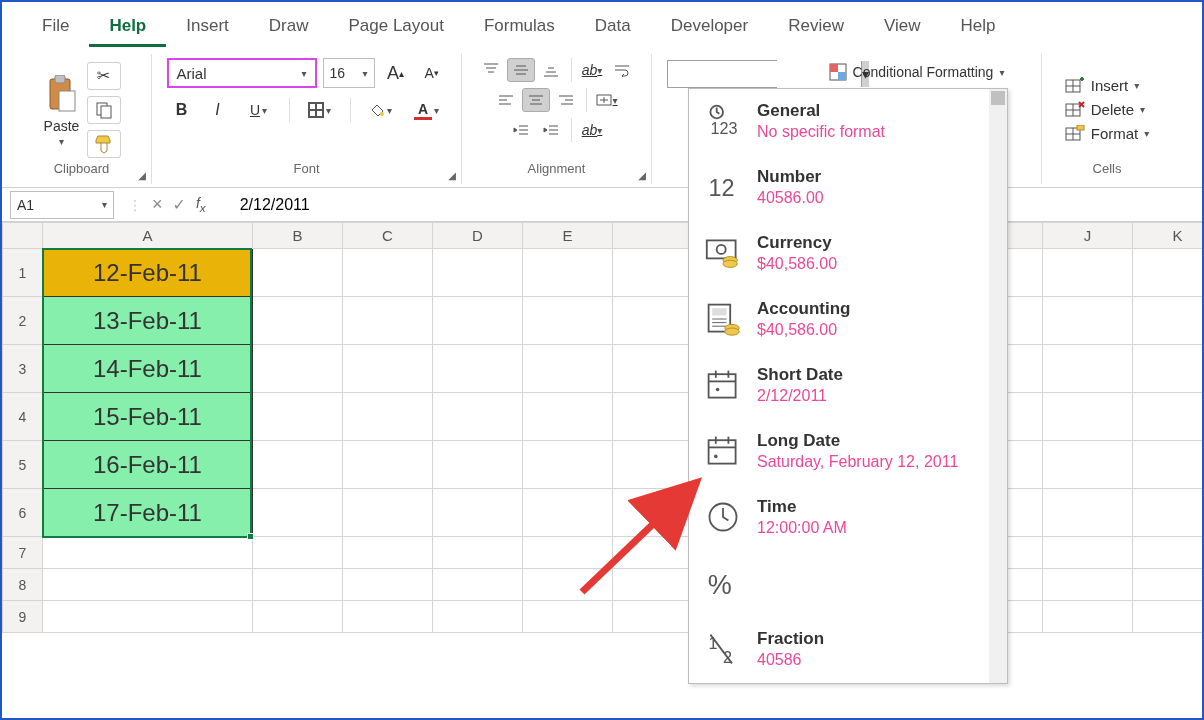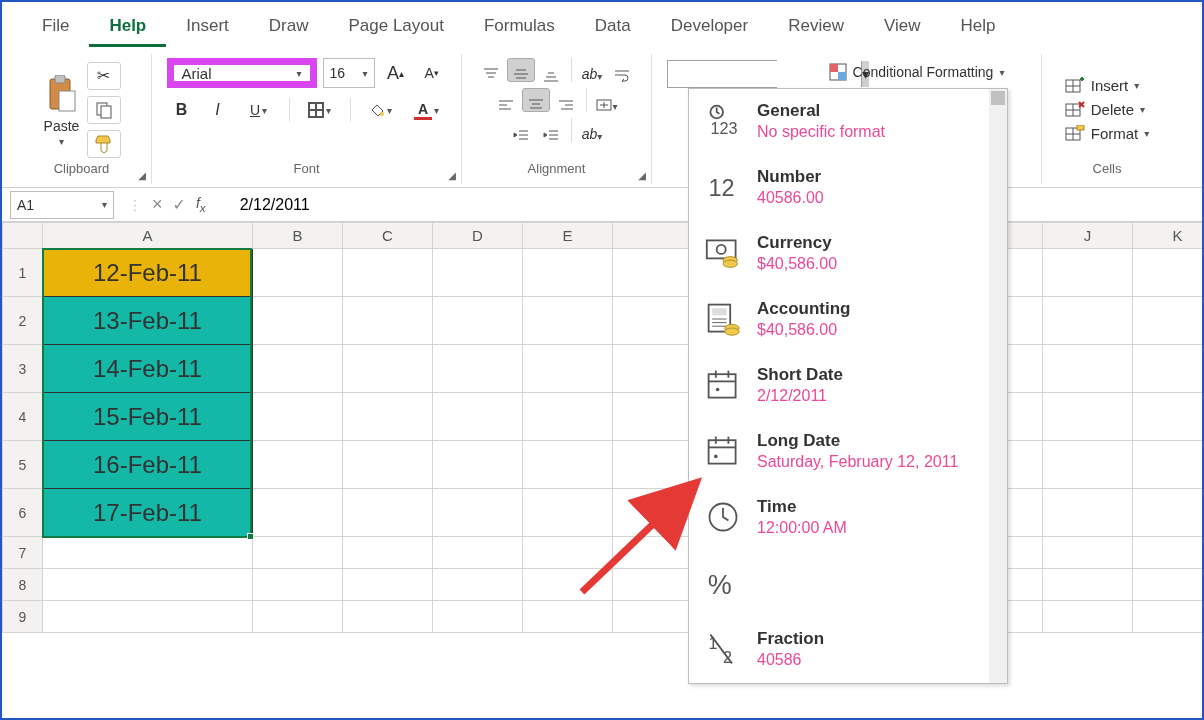--- a/index.html
+++ b/index.html
@@ -20,32 +20,32 @@
 
 .clipboard-body { display: flex; gap: 6px; }
 .paste-block { display: flex; flex-direction: column; align-items: center; gap: 2px; }
 .paste-icon-wrap{width:38px;height:44px;display:flex;align-items:center;justify-content:center;}
 .small-col { display: flex; flex-direction: column; gap: 6px; }
 .small-btn { width: 34px; height: 28px; border: 1px solid #d0d0d0; border-radius: 3px; display: flex; align-items: center; justify-content: center; font-size: 16px; background: #fff; }
 
 
 .font-body { display: flex; flex-direction: column; gap: 8px; }
 .font-row { display: flex; gap: 6px; align-items: center; }
-.font-name { width: 150px; height: 30px; border: 7px solid #d946ef; padding: 2px 8px; font-size: 15px; display:flex; align-items:center; justify-content: space-between; background:#fff;}
+.font-name { width: 150px; height: 30px; border: 2px solid #d946ef; padding: 2px 8px; font-size: 15px; display:flex; align-items:center; justify-content: space-between; background:#fff;}
 .font-size { width: 52px; height: 30px; border: 1px solid #bdbdbd; padding: 2px 6px; display:flex;align-items:center;justify-content:space-between; }
 .sqbtn { width: 30px; height: 28px; display:flex;align-items:center;justify-content:center; font-size: 16px; }
 .sqbtn2 { width: 40px; height: 28px; display:flex;align-items:center;justify-content:center; gap:2px; }
 .font-color-bar { width:18px; height:3px; background:#d32f2f; }
 .border-demo{width:16px;height:16px;border:1px solid #555;display:grid;grid-template:1fr 1fr/1fr 1fr;}
 .border-demo div{border:0.5px solid #555;}
 
 
 .align-body{display:flex;flex-direction:column;gap:6px;}
 .align-row{display:flex;gap:2px;align-items:center;}
-.align-btn{width:28px;height:24px;display:flex;align-items:flex-end;justify-content:center;}
+.align-btn{width:28px;height:24px;display:flex;align-items:center;justify-content:center;text-decoration:underline;}
 .align-btn.active{background:#d0d0d0;border:1px solid #aaa;border-radius:3px;}
 svg.align-icon{width:16px;height:14px;}
 
 
 .num-input { width: 110px; height: 28px; border: 1px solid #a0a0a0; background: #fff; display:flex; }
 .num-input input{flex:1;border:none;padding:0 6px;font-size:14px;outline:none;}
 .num-input .dd{width:22px;background:#cfcfcf;border-left:1px solid #a0a0a0;display:flex;align-items:center;justify-content:center;}
 
 
 .cond-fmt { display:flex;align-items:center;gap:6px;border:1px solid transparent;padding:2px 4px;}
@@ -60,21 +60,21 @@
 .fx-btns{display:flex;gap:10px;align-items:center;color:#888;padding:0 8px;}
 .fx-input{flex:1;border:none;font-size:16px;padding-left:20px;}
 
 
 .grid-area{position:relative;}
 table.sheet{border-collapse:collapse;width:100%;table-layout:fixed;}
 .sheet th,.sheet td{border:1px solid #d4d4d4;height:32px;}
 .sheet thead th{background:#f3f2f1;color:#555;font-weight:400;font-size:15px;text-align:center;height:26px;}
 .sheet tbody th{background:#f3f2f1;color:#555;font-weight:400;font-size:14px;text-align:center;width:40px;}
 .colA{width:210px;} .col-rest{width:90px;}
-.data-cell{font-size:24px;font-family:Arial;text-align:center;background:#14b8a6;height:48px !important; border:1px solid #333 !important;}
+.data-cell{font-size:24px;font-family:Arial;text-align:center;background:#86efac;height:48px !important; border:1px solid #333 !important;}
 .data-cell.first{background:#eab308;}
 .sheet tbody tr.data-row th{height:48px;}
 
 
 .sel-rect{position:absolute; left:40px; top:26px; width:210px; height:290px; border:2px solid #107c41; pointer-events:none;}
 .sel-handle{position:absolute;right:-4px;bottom:-4px;width:7px;height:7px;background:#107c41;border:1px solid #fff;}
 
 
 .fmt-dropdown{position:absolute; left:686px; top:86px; width:320px; background:#fff; border:1px solid #bdbdbd; box-shadow:2px 2px 4px rgba(0,0,0,.15); z-index:10; max-height:620px;}
 .fmt-scroll{position:absolute;right:0;top:0;width:18px;height:100%;background:#f0f0f0;}

